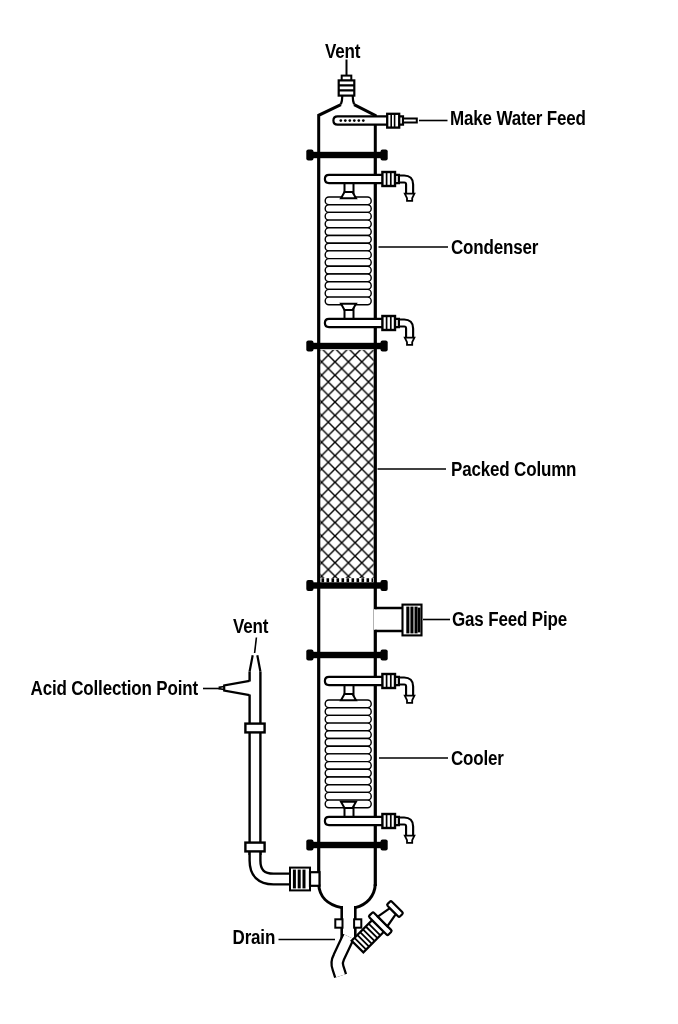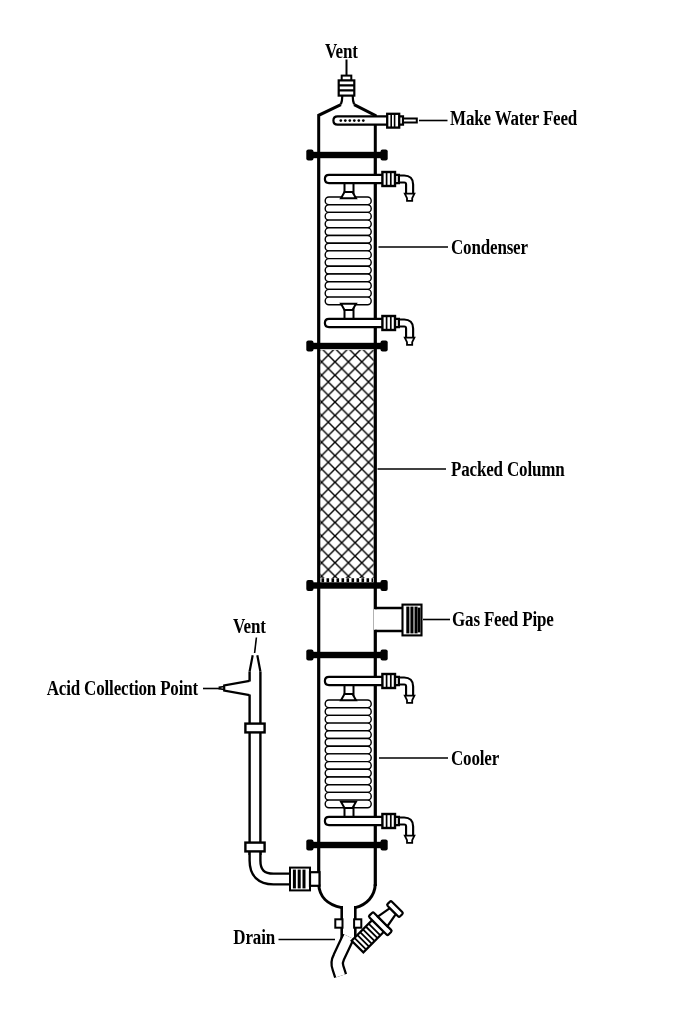--- a/index.html
+++ b/index.html
@@ -1,19 +1,19 @@
 <!DOCTYPE html>
 <html style="--ink: #000000; --paper: #ffffff;"><head>
 <meta charset="utf-8">
 <style>
   html,body{margin:0;padding:0;background:#e8e8e8;}
   :root{--ink:#000000;--paper:#ffffff;}
   .stage{
     position:relative;width:678px;height:1024px;background:var(--paper);
-    overflow:hidden;font-family:Liberation Serif, serif;margin:0 auto;
+    overflow:hidden;font-family:Liberation Sans, sans-serif;margin:0 auto;
   }
   .stage svg{position:absolute;left:0;top:0;color:var(--ink);}
   .lbl{
     position:absolute;font-weight:700;font-size:20px;line-height:19px;
     letter-spacing:-0.2px;white-space:nowrap;color:var(--ink);
     transform:scaleX(0.85);transform-origin:0 50%;
   }
   .lbl.r{transform-origin:100% 50%;}
 </style>
 </head>

